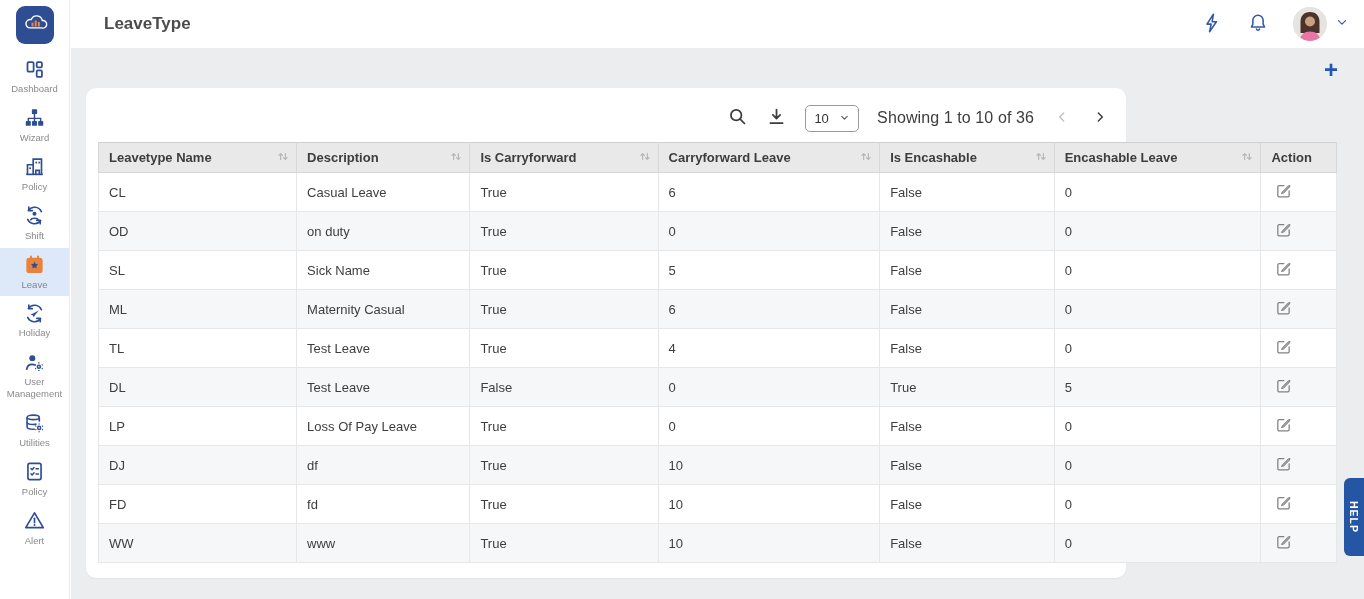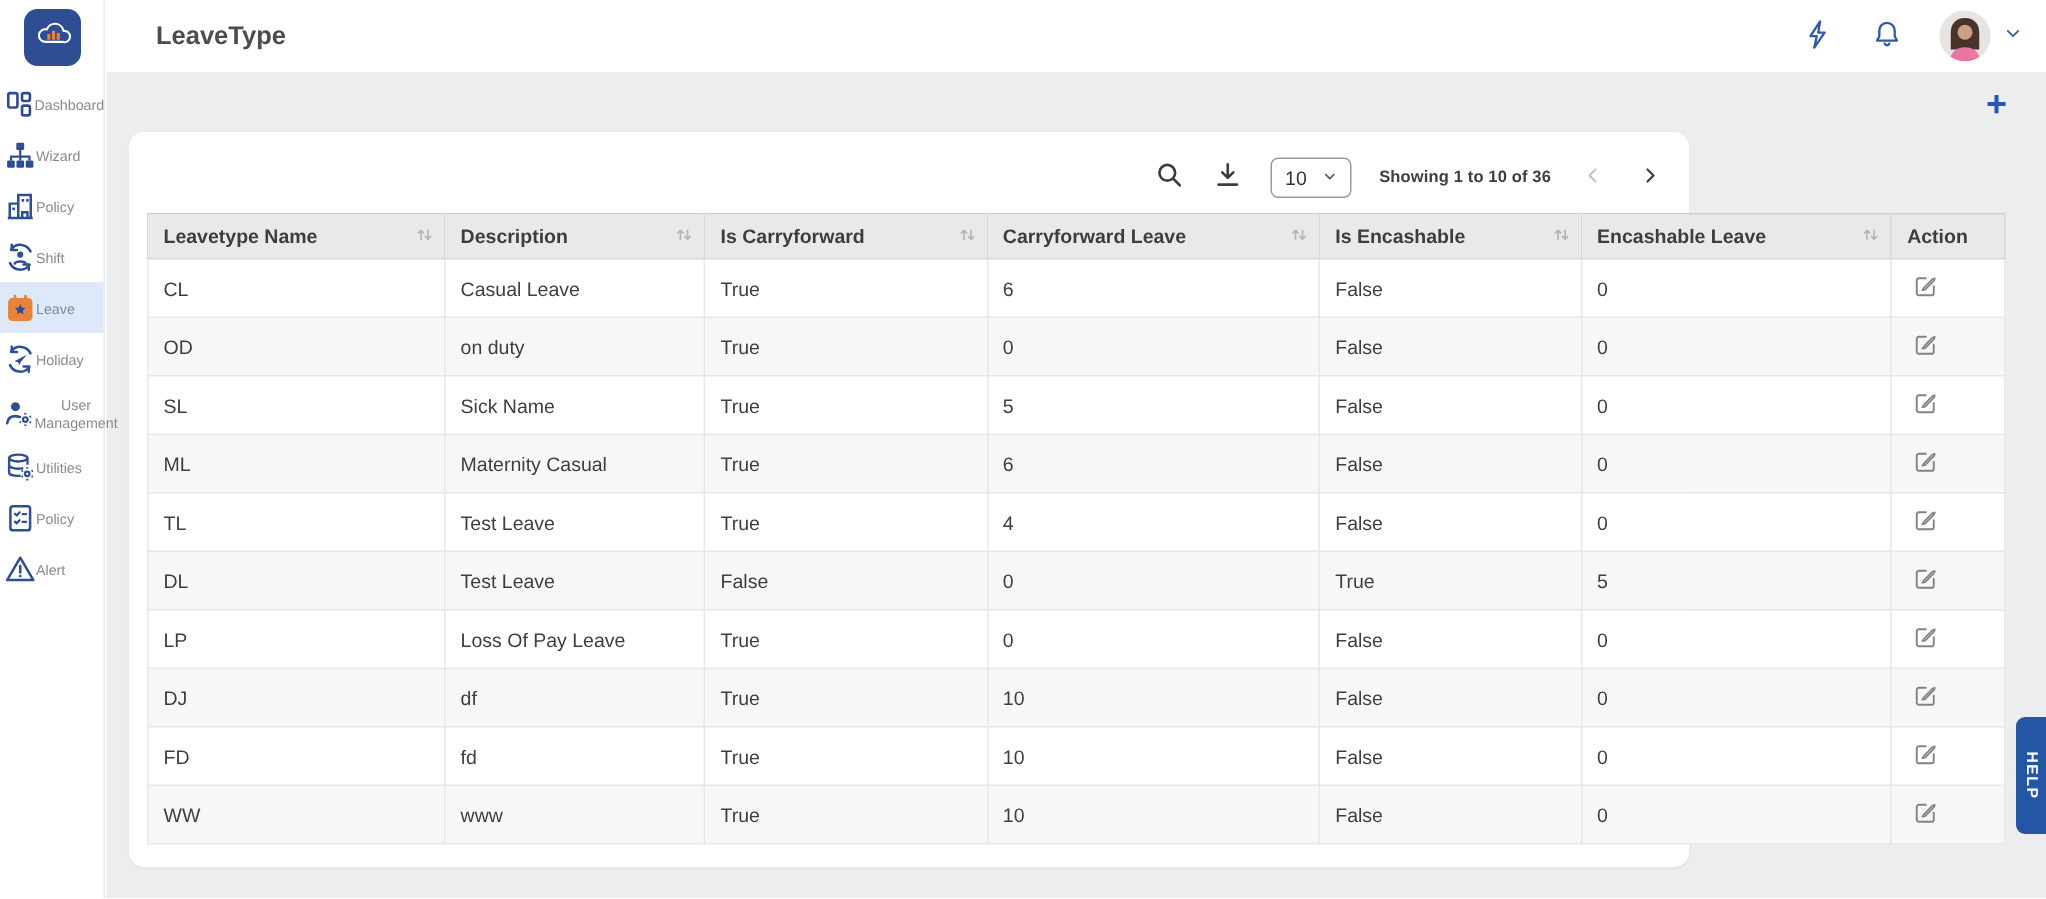--- a/index.html
+++ b/index.html
@@ -2,21 +2,21 @@
 <html><head>
 <meta charset="utf-8">
 <style>
   * { margin:0; padding:0; box-sizing:border-box; }
   html,body { width:1364px; height:599px; font-family:"Liberation Sans", sans-serif; background:#fff; overflow:hidden; position:relative; }
 
   
   .sidebar { position:absolute; left:0; top:0; width:70px; height:599px; background:#fff; border-right:1px solid #ececec; z-index:5; }
   .logo { width:38px; height:38px; margin:6px auto 8px auto; border-radius:9px; background:#2e4d92; display:flex; align-items:center; justify-content:center; cursor:pointer; }
   .side-items { display:flex; flex-direction:column; }
-  .side-item { display:flex; flex-direction:row; align-items:center; padding:6px 2px 6px 2px; cursor:pointer; }
+  .side-item { display:flex; flex-direction:column; align-items:center; padding:6px 2px 6px 2px; cursor:pointer; }
   .side-item .side-icon { width:22px; height:22px; display:flex; align-items:center; justify-content:center; }
   .side-item .side-label { font-size:9.5px; color:#8a8a8a; margin-top:3px; text-align:center; line-height:1.25; }
   .side-item.active { background:#dde9f8; }
   .side-item.active .side-label { color:#7d8698; }
 
   
   .topbar { position:absolute; left:84px; top:0; width:1293px; height:48px; background:#fff; display:flex; align-items:center; }
   .page-title { font-size:17px; font-weight:bold; color:#4c4c4c; margin-left:20px; }
   .topbar-right { margin-left:auto; display:flex; align-items:center; gap:24px; padding-right:28px; }
   .icon-btn { background:none; border:none; cursor:pointer; display:flex; align-items:center; justify-content:center; padding:0; }
@@ -24,21 +24,21 @@
   .avatar { width:34px; height:34px; border-radius:50%; overflow:hidden; background:#e4e0dd; }
 
   
   .content { position:absolute; left:71px; top:48px; width:1293px; height:551px; background:#ebedef; }
   .add-btn { position:absolute; top:12px; right:26px; background:none; border:none; color:#2456b3; font-size:24px; font-weight:bold; line-height:20px; cursor:pointer; }
   .card { position:absolute; left:15px; top:40px; width:1040px; height:490px; background:#fff; border-radius:10px; box-shadow:0 1px 2px rgba(0,0,0,0.04); }
 
   
   .controls { position:absolute; top:16px; right:16px; height:28px; display:flex; align-items:center; gap:18px; }
   .pagesize { display:flex; align-items:center; justify-content:center; gap:10px; width:54px; height:27px; border:1px solid #9a9a9a; border-radius:5px; background:#fff; font-size:13px; color:#333; cursor:pointer; }
-  .showing { font-size:11px; color:#3d3d3d; font-weight:bold; letter-spacing:0.1px; }
+  .showing { font-size:16px; color:#3d3d3d; font-weight:normal; letter-spacing:0.1px; }
   .pager { background:none; border:none; cursor:pointer; display:flex; align-items:center; padding:0 2px; }
 
   
   table.grid { position:absolute; left:12px; top:54px; width:1239px; border-collapse:collapse; table-layout:fixed; }
   table.grid th { background:#e9e9e9; height:30px; font-size:13px; font-weight:bold; color:#3d3d3d; text-align:left; padding:0 20px 0 10px; border:1px solid #d7d7d7; border-top:1px solid #cfcfcf; cursor:pointer; position:relative; }
   table.grid th .sort { position:absolute; right:6px; top:50%; transform:translateY(-50%); }
   table.grid td { height:39px; font-size:13px; color:#3e3e3e; padding:0 10px; border:1px solid #e7e7e7; background:#fff; }
   table.grid tr.stripe td { background:#f6f7f8; }
   .edit-btn { background:none; border:none; cursor:pointer; padding:2px 4px; display:flex; align-items:center; }
 

